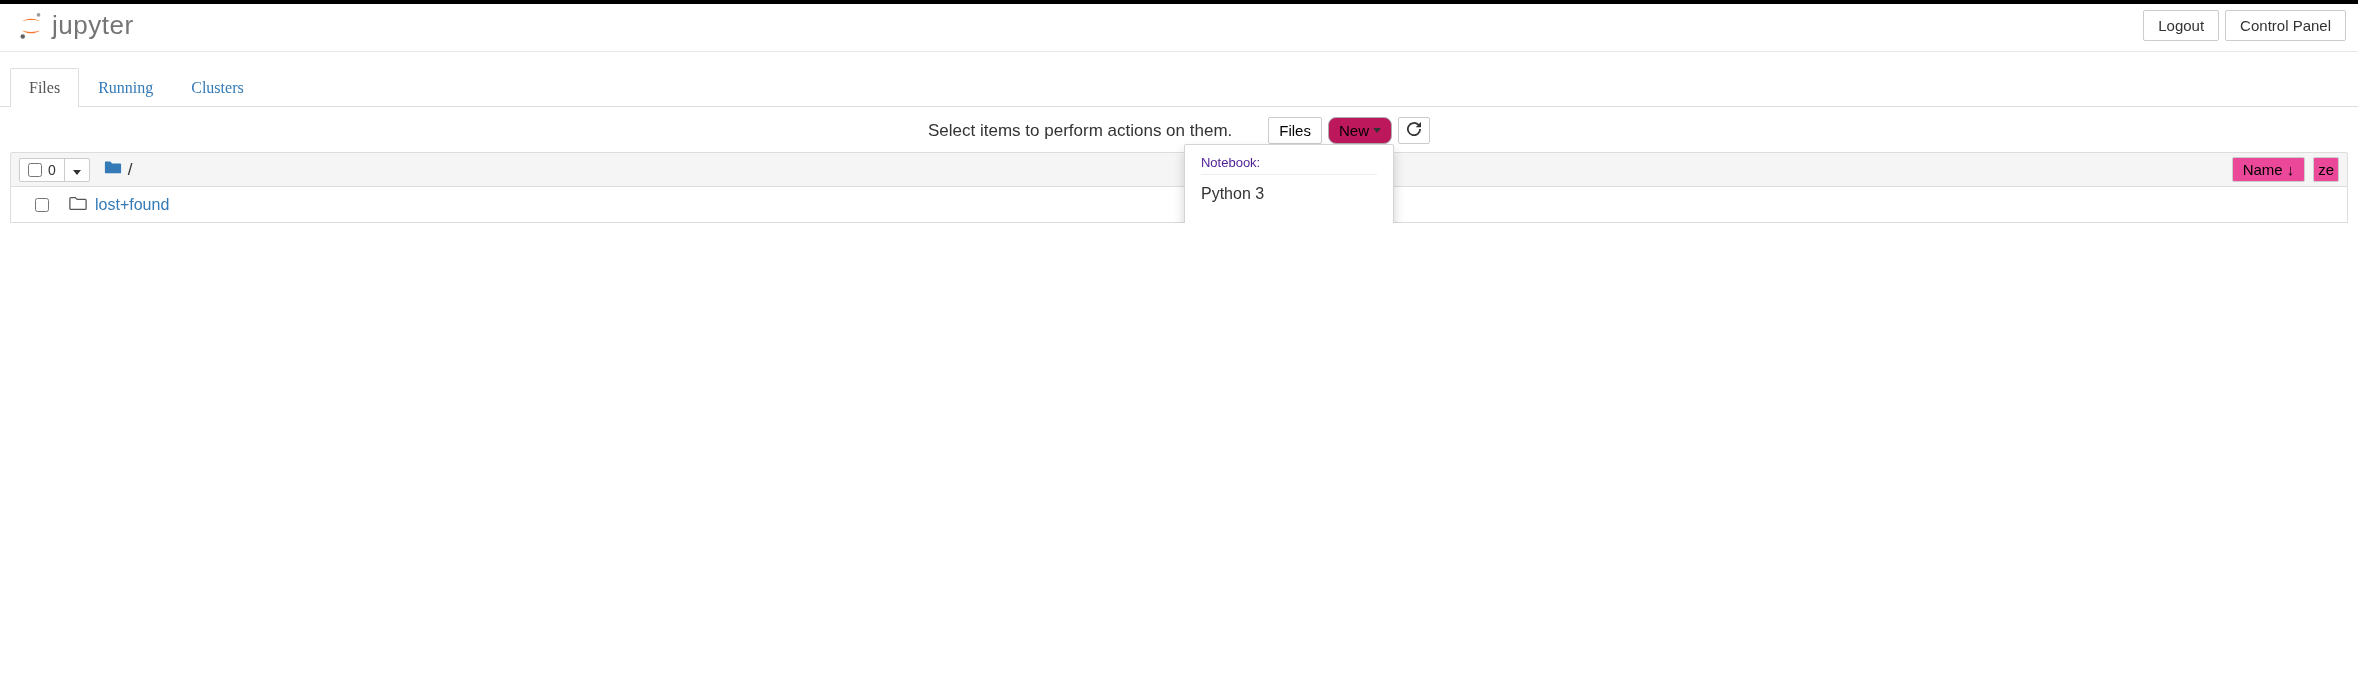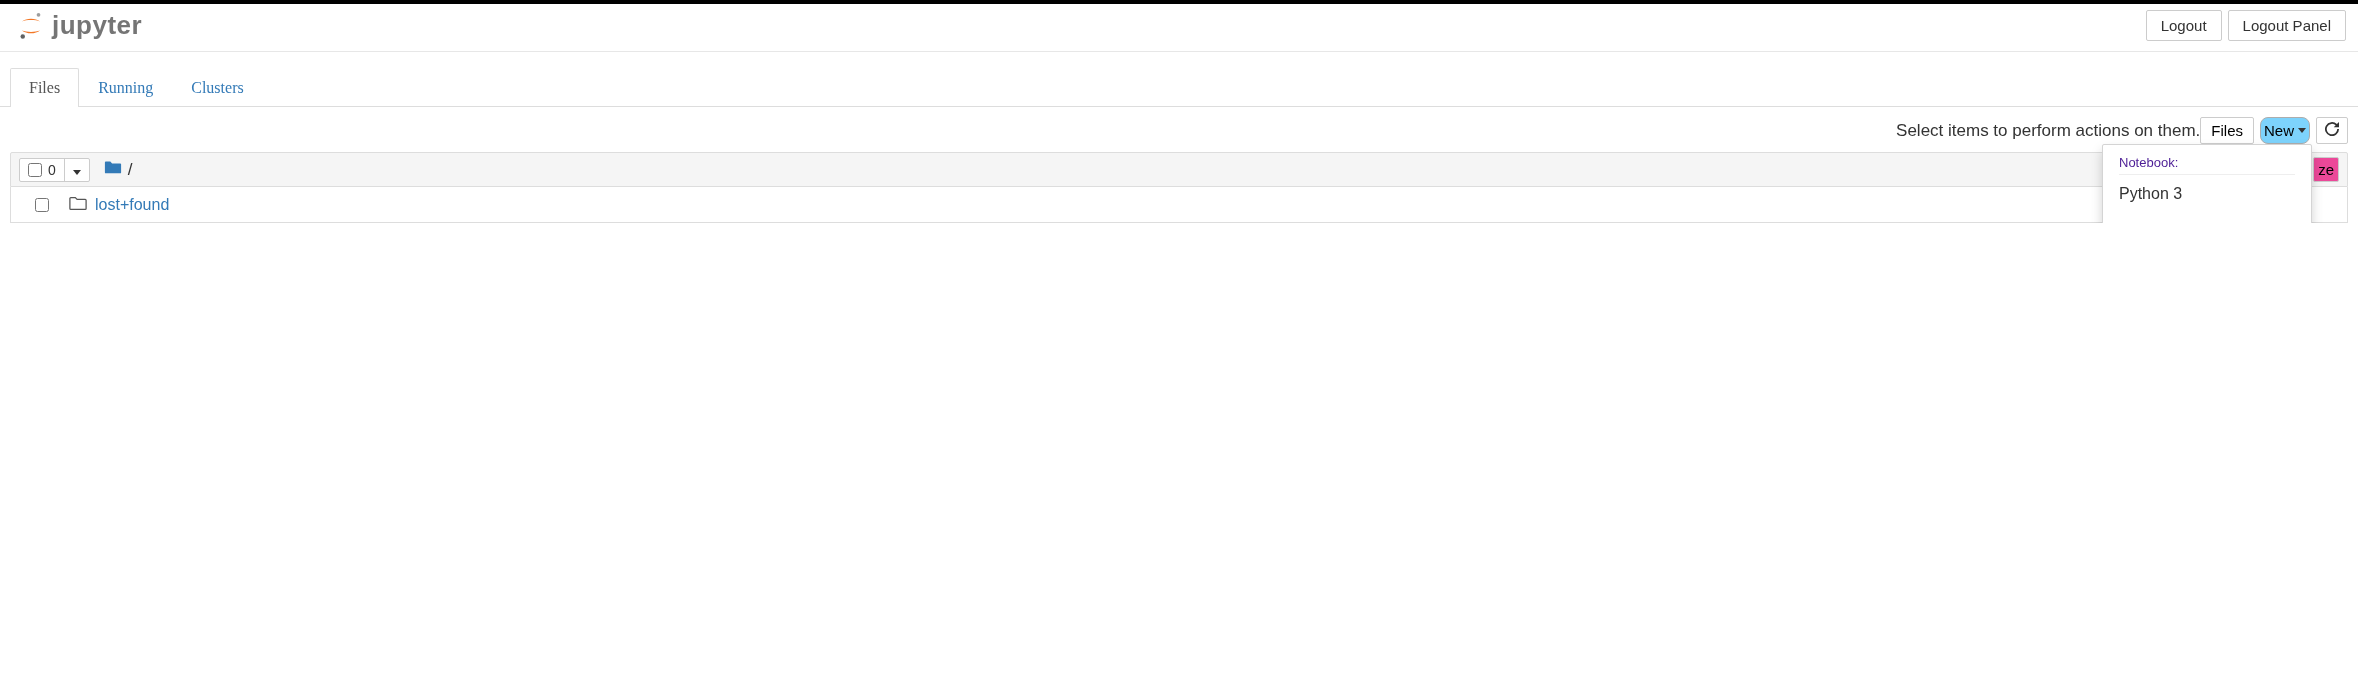--- a/index.html
+++ b/index.html
@@ -24,21 +24,21 @@
     display: flex;
     align-items: center;
     gap: 2px;
     padding-left: 4px;
   }
   .logo svg { display: block; }
   .logo-text {
     font-size: 26px;
     color: #757575;
     letter-spacing: 0.5px;
-    font-weight: 700;
+    font-weight: 400;
     margin-left: 4px;
   }
   .header-buttons {
     display: flex;
     gap: 6px;
   }
   .btn {
     background: #fff;
     border: 1px solid #ccc;
     padding: 6px 14px;
@@ -66,45 +66,46 @@
   .tab.active {
     color: #555;
     border-color: #ddd;
     border-bottom-color: #fff;
     background: #fff;
     border-radius: 2px 2px 0 0;
   }
   .toolbar {
     display: flex;
     align-items: center;
-    justify-content: flex-end;
+    justify-content: center;
     padding: 10px 10px 8px 10px;
+    gap: 36px;
   }
   .hint {
     font-size: 17px;
     color: #333;
   }
   .toolbar-right {
     display: flex;
     gap: 6px;
     align-items: center;
     position: relative;
   }
   .btn-sm {
     background: #fff;
     border: 1px solid #ccc;
     padding: 4px 10px;
     font-size: 15px;
     cursor: pointer;
     border-radius: 2px;
   }
   .btn-new {
-    background: #7dd3fc;
+    background: #be185d;
     border: 1px solid #adadad;
-    padding: 4px 3px;
+    padding: 4px 10px;
     font-size: 15px;
     cursor: pointer;
     border-radius: 8px;
     display: flex;
     align-items: center;
     gap: 4px;
   }
   .btn-refresh {
     background: #fff;
     border: 1px solid #ccc;
@@ -250,21 +251,21 @@
     <svg width="30" height="30" viewBox="0 0 40 40">
       <circle cx="30" cy="5" r="2.5" fill="#9E9E9E"></circle>
       <path d="M8 14 C 14 9, 26 9, 32 14 C 26 11.5, 14 11.5, 8 14 Z" fill="#F37726"></path>
       <path d="M8 26 C 14 31, 26 31, 32 26 C 26 28.5, 14 28.5, 8 26 Z" fill="#F37726"></path>
       <circle cx="9" cy="34" r="3" fill="#616262"></circle>
     </svg>
     <span class="logo-text">jupyter</span>
   </div>
   <div class="header-buttons">
     <button class="btn">Logout</button>
-    <button class="btn">Logout Panel</button>
+    <button class="btn">Control Panel</button>
   </div>
 </div>
 
 <div class="tabs-row">
   <div class="tab active">Files</div>
   <div class="tab">Running</div>
   <div class="tab">Clusters</div>
 </div>
 
 <div class="toolbar">

